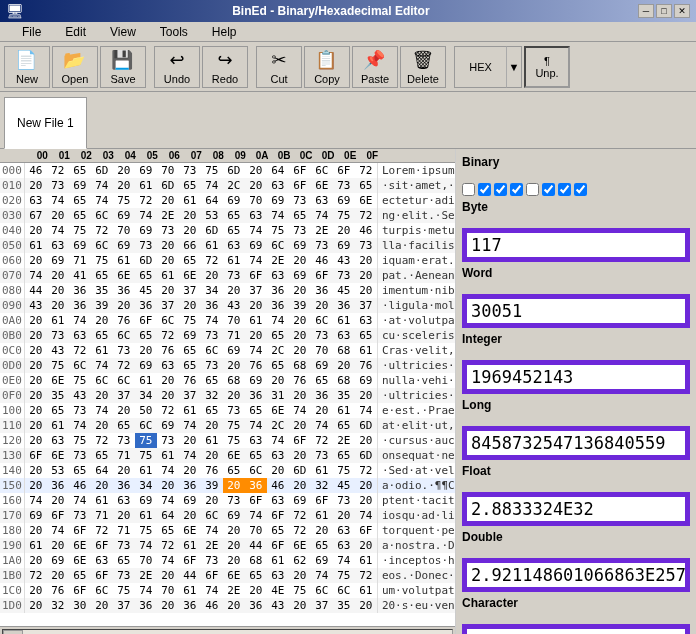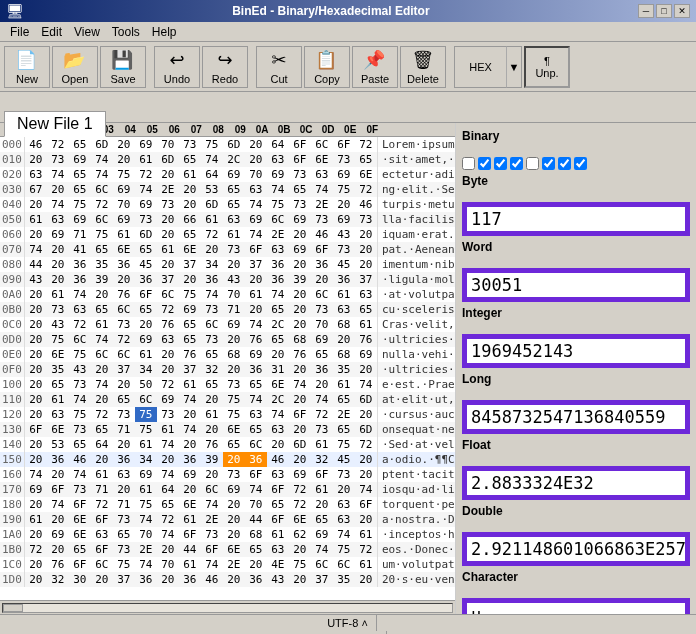--- a/index.html
+++ b/index.html
@@ -18,21 +18,21 @@
     .title-bar-buttons { display: flex; gap: 2px; }
     .title-btn { width: 16px; height: 14px; background: #d4d0c8; border: 1px solid #999; font-size: 9px; cursor: pointer; display: flex; align-items: center; justify-content: center; }
     
     .menu-bar {
       background: #d4d0c8;
       display: flex;
       padding: 2px 4px;
       border-bottom: 1px solid #999;
       height: 20px;
     }
-    .menu-item { padding: 1px 6px; font-size: 12px; cursor: pointer; }
+    .menu-item { padding: 1px 6px; font-size: 12px; cursor: pointer; margin-left: 12px; }
     
     .toolbar {
       background: #d4d0c8;
       display: flex;
       align-items: center;
       padding: 3px 4px;
       gap: 2px;
       border-bottom: 1px solid #999;
       height: 50px;
     }
@@ -66,28 +66,28 @@
     .hex-btn-arrow { width: 16px; border-left: 1px solid #aaa; }
     .hex-group { display: flex; height: 42px; }
     .unp-btn { width: 46px; height: 42px; border: 2px inset #999; background: #d4d0c8; display: flex; flex-direction: column; align-items: center; justify-content: center; font-size: 11px; cursor: pointer; }
     
     .tab-bar {
       background: #d4d0c8;
       padding: 4px 4px 0 4px;
       display: flex;
     }
     .tab {
-      padding: 3px 12px;
+      padding: 18px 12px;
       background: #d4d0c8;
       border: 1px solid #999;
       border-bottom: none;
       cursor: pointer;
-      font-size: 16px;
+      font-size: 12px;
       position: relative;
-      top: 15px;
+      top: 1px;
       z-index: 1;
     }
     .tab.active {
       background: white;
       border-bottom: 1px solid white;
       z-index: 2;
     }
     
     .main-area {
       display: flex;

